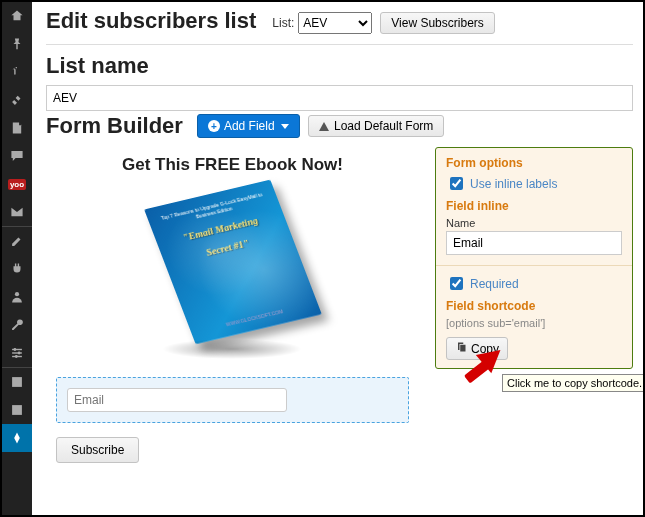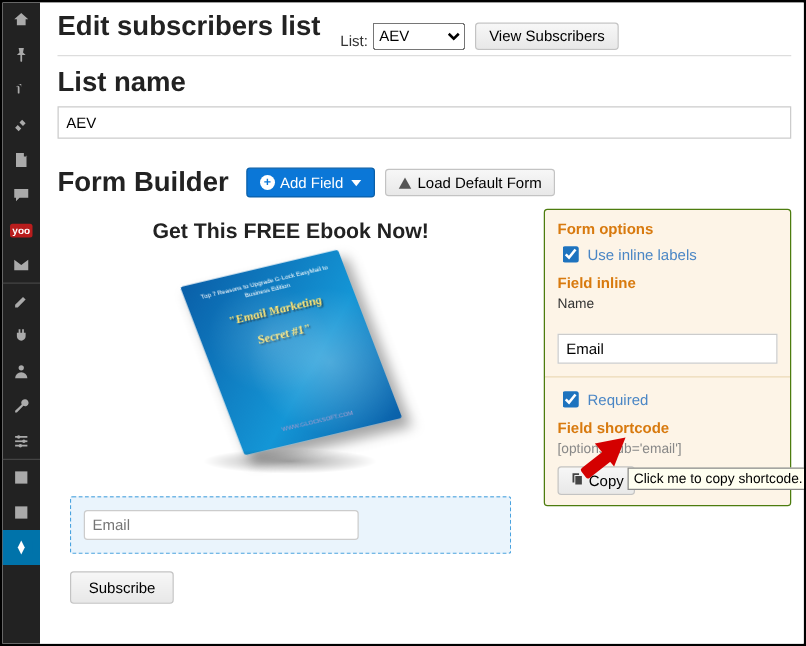--- a/index.html
+++ b/index.html
@@ -12,33 +12,33 @@
   .sb-sep { height: 1px; background: #444; margin: 0; }
   .sb-badge { background: #b91d1d; color: #fff; font-size: 8px; font-weight: bold; padding: 1px 2px; border-radius: 2px; }
   .sb-active { background: #0073aa; color: #fff; position: relative; }
   .sb-active::after { content: ""; position: absolute; right: -6px; top: 50%; margin-top: -6px; border: 6px solid transparent; border-left-color: #0073aa; }
   .sb-item svg { fill: #aaa; width: 14px; height: 14px; }
   .sb-active svg { fill: #fff; }
 
   
   .content { position: absolute; left: 30px; right: 0; top: 0; bottom: 0; background: #fff; padding: 4px 10px 10px 14px; overflow: auto; }
 
-  .header-row { display: flex; align-items: flex-end; font-family: Tahoma, sans-serif; }
+  .header-row { display: flex; align-items: center; font-family: Tahoma, sans-serif; }
   .h-title { font-size: 22px; font-weight: bold; margin: 2px 0 6px; color: #222; }
   .h-label { font-size: 12px; margin-left: 16px; color: #333; }
   select.list-select { font-size: 12px; height: 22px; width: 74px; margin-left: 4px;}
   .btn { font-size: 12px; border: 1px solid #c3c3c3; background: linear-gradient(#f7f7f7,#e8e8e8); border-radius: 3px; padding: 3px 10px; cursor: pointer; }
   .btn-view { margin-left: 8px; }
 
   hr { border: none; border-top: 1px solid #ddd; margin: 4px 0 8px; }
 
   .section-title { font-size: 22px; font-weight: bold; margin: 4px 0 6px; color: #222; }
   .big-input { width: 100%; height: 26px; font-size: 12px; padding: 2px 6px; border: 1px solid #ccc; background: #fff; }
 
-  .fb-row { display: flex; align-items: center; gap: 8px; margin-top: 22px; }
+  .fb-row { display: flex; align-items: center; gap: 8px; margin-top: 2px; }
   .fb-title { font-size: 22px; font-weight: bold; color: #222; margin-right: 6px;}
   .btn-blue { font-size: 12px; color: #fff; background: #0b77d7; border: 1px solid #0a5fa8; border-radius: 3px; padding: 4px 10px; cursor: pointer; display: inline-flex; align-items: center; gap: 4px; }
   .btn-blue .plus { width: 12px; height: 12px; background: #fff; color: #0b77d7; border-radius: 50%; display: inline-flex; align-items: center; justify-content: center; font-size: 10px; font-weight: bold; }
   .caret-down { width: 0; height: 0; border-left: 4px solid transparent; border-right: 4px solid transparent; border-top: 5px solid #fff; margin-left: 2px; }
   .warn-icon { width: 0; height: 0; border-left: 5px solid transparent; border-right: 5px solid transparent; border-bottom: 9px solid #555; display: inline-block; position: relative; top: 1px; margin-right: 2px; }
 
   .builder-area { display: flex; gap: 12px; margin-top: 8px; }
   .preview-col { flex: 1; padding-right: 4px; }
   .preview-title { font-size: 17px; font-weight: bold; text-align: center; margin: 8px 0 12px; color: #222; }
   .book-wrap { display:flex; justify-content:center; margin: 6px 0 20px; }
@@ -55,21 +55,21 @@
   .email-block input { width: 220px; height: 24px; font-size: 12px; padding: 2px 6px; border: 1px solid #ccc; border-radius: 3px; }
 
   .subscribe-row { margin: 14px 10px 0; }
   .subscribe-row .btn { padding: 5px 14px; }
 
   
   .side-panel { width: 198px; background: #fdf4e7; border: 1px solid #4d7c0f; border-radius: 3px; padding: 8px 10px; font-size: 12px; color: #333; align-self: flex-start; position: relative; }
   .sp-heading { color: #d87a0f; font-weight: bold; font-size: 12px; margin-bottom: 4px; }
   .sp-row { display: flex; align-items: center; gap: 4px; margin-bottom: 6px; color: #4a86c5; }
   .sp-row a { color: #4a86c5; text-decoration: none; }
-  .sp-label { font-size: 11px; margin-bottom: 18px; color: #333; }
+  .sp-label { font-size: 11px; margin-bottom: 2px; color: #333; }
   .sp-input { width: 100%; height: 24px; font-size: 12px; border: 1px solid #ccc; padding: 2px 6px; margin-bottom: 6px; }
   .sp-code { color: #888; font-size: 11px; margin-bottom: 8px; }
   .sp-hr { border-top: 1px solid #ecd9b8; margin: 4px -10px 8px; }
   .btn-copy { font-size: 12px; padding: 3px 8px; display:inline-flex; align-items:center; gap:4px; }
   .copy-icon svg { width: 12px; height: 12px; fill: #444; }
 
   
   .tooltip { position: absolute; left: 500px; top: 372px; background: #fffff0; border: 1px solid #888; font-size: 11px; padding: 2px 4px; white-space: nowrap; }
   .red-arrow { position: absolute; left: 458px; top: 344px; width: 44px; height: 44px; }
   .red-arrow .shaft { position:absolute; width: 28px; height: 10px; background: #d40000; transform: rotate(-38deg); top: 20px; left: 4px; border-radius: 2px; }

